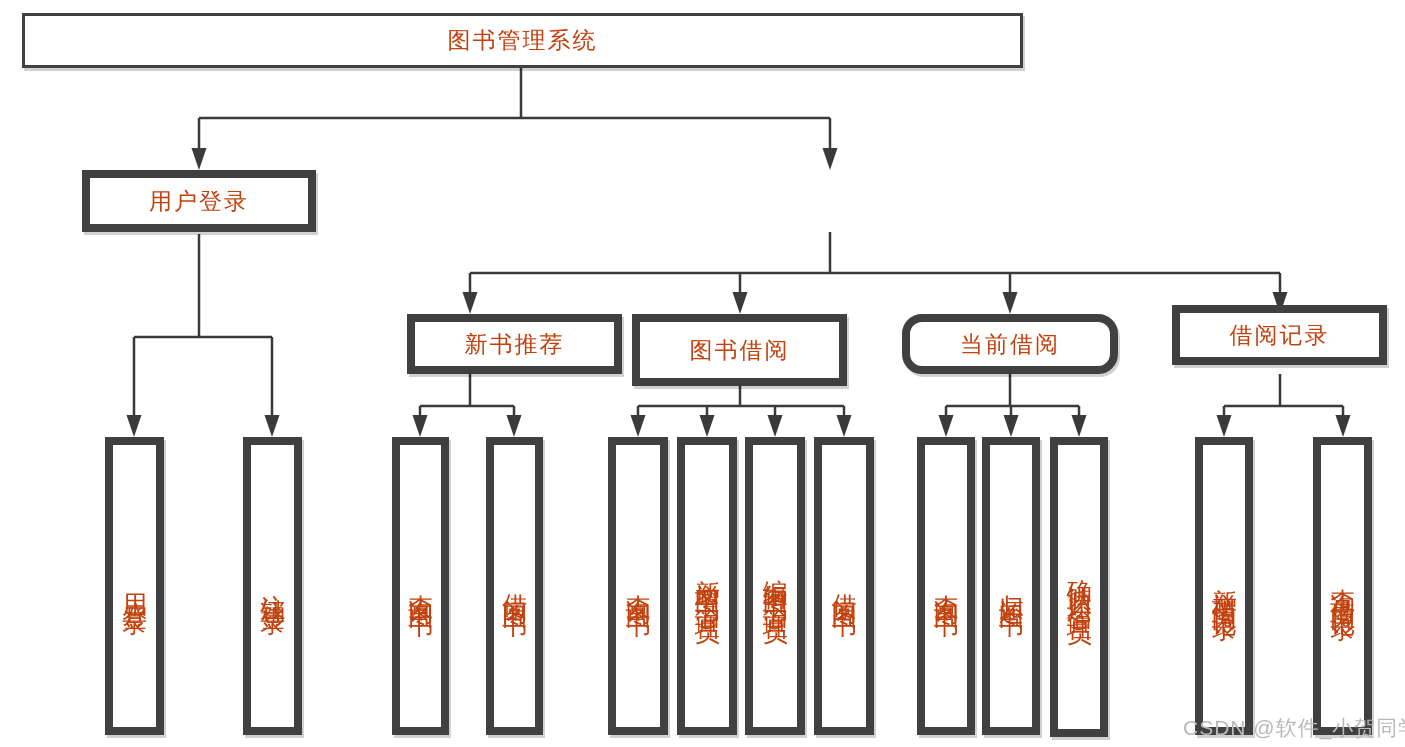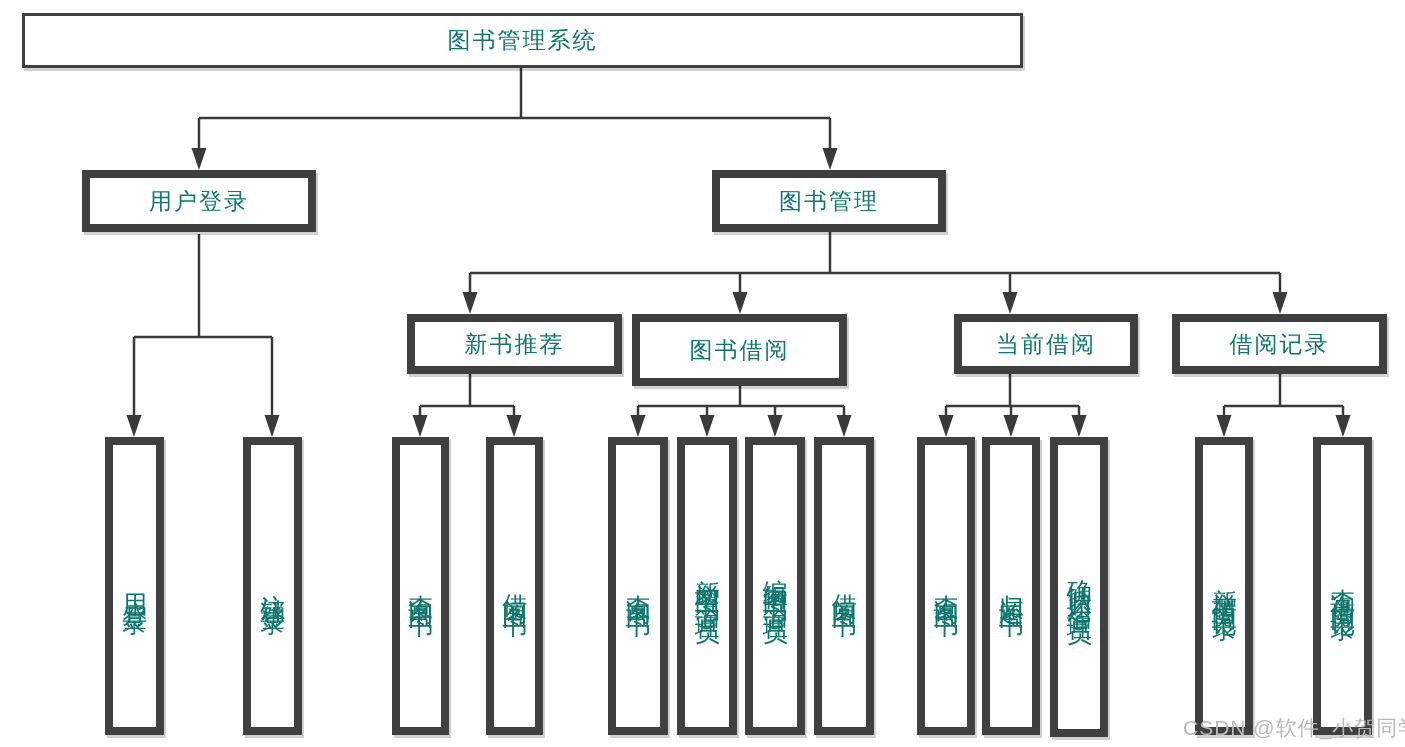--- a/index.html
+++ b/index.html
@@ -30,21 +30,21 @@
     stroke: none;
   }
   .node {
     position: absolute;
     background: #ffffff;
     border: 8px solid #404040;
     box-shadow: 2px 3px 0 rgba(0,0,0,0.18);
     display: flex;
     align-items: center;
     justify-content: center;
-    color: #0f766e;
+    color: #c2410c;
     z-index: 2;
   }
   .node.root { border-width: 3px; }
   .hbox {
     font-size: 23px;
     letter-spacing: 2px;
     white-space: nowrap;
   }
   .vbox .vtext {
     writing-mode: vertical-rl;
@@ -121,26 +121,25 @@
     <polygon points="938.5,415 953.5,415 946,437"></polygon>
     <polygon points="1003.5,415 1018.5,415 1011,437"></polygon>
     <polygon points="1071.5,415 1086.5,415 1079,437"></polygon>
     <polygon points="1216.5,415 1231.5,415 1224,437"></polygon>
     <polygon points="1335.5,415 1350.5,415 1343,437"></polygon>
   </svg>
 
   <div class="node root hbox" style="left:22px; top:13px; width:1001px; height:55px;">图书管理系统</div>
 
   <div class="node hbox" style="left:82px; top:170px; width:234px; height:62px;">用户登录</div>
-  <div class="node hbox" style="left:712px; top:170px; width:234px; height:62px;">图书管理</div>
 
   <div class="node hbox" style="left:363px; top:314px; width:215px; height:60px;margin-left:44px;">新书推荐</div>
   <div class="node hbox" style="left:632px; top:314px; width:215px; height:72px;">图书借阅</div>
-  <div class="node hbox" style="left:954px; top:314px; width:184px; height:60px;">当前借阅</div>
-  <div class="node hbox" style="left:1172px; top:314px; width:215px; height:60px;">借阅记录</div>
+  <div class="node hbox" style="left:902px; top:314px; width:216px; height:60px;border-radius:20px;">当前借阅</div>
+  <div class="node hbox" style="left:1172px; top:305px; width:215px; height:60px;">借阅记录</div>
 
   <div class="node vbox" style="left:105px; top:437px; width:59px; height:298px;">
     <span class="vtext">用户登录</span>
   </div>
   <div class="node vbox" style="left:243px; top:437px; width:59px; height:298px;">
     <span class="vtext">注销登录</span>
   </div>
 
   <div class="node vbox" style="left:392px; top:437px; width:57px; height:298px;">
     <span class="vtext">查询图书</span>

